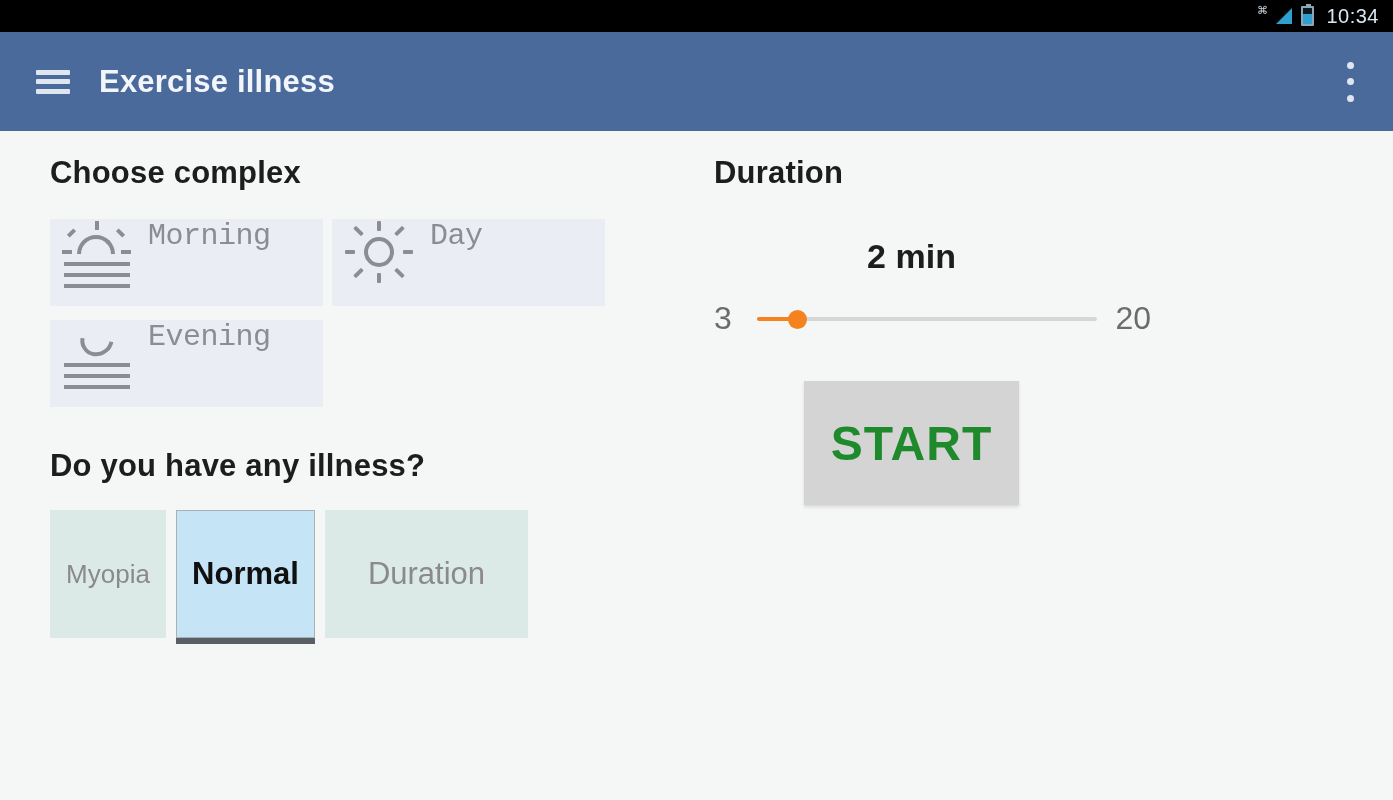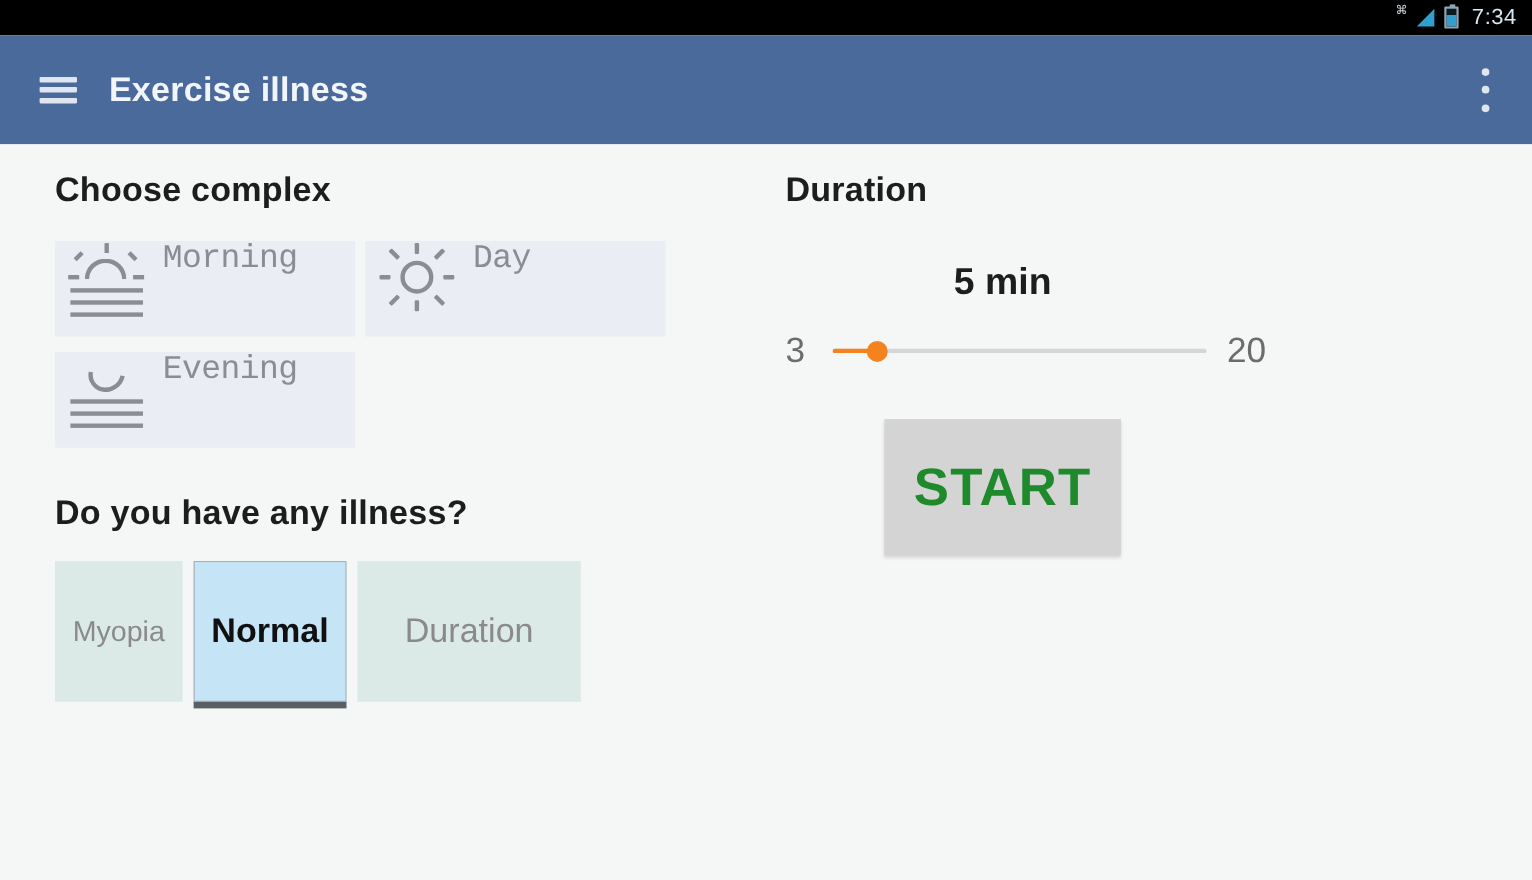--- a/index.html
+++ b/index.html
@@ -413,21 +413,21 @@
 
 <div id="app">
 
   <div class="statusbar">
     <div class="status-icons">
       <span class="ico-x">⌘</span>
       <span class="signal-wrap">
         <span class="signal-tri"></span>
       </span>
       <span class="battery"></span>
-      <span class="clock">7:34</span>
+      <span class="clock">10:34</span>
     </div>
   </div>
 
   <div class="toolbar">
     <div class="hamburger">
       <span></span>
         <span></span>
         <span></span>
     </div>
     <div class="toolbar-title">Exercise illness</div>
@@ -506,21 +506,21 @@
           <span>Duration</span>
         </div>
       </div>
 
     </div>
 
     <div class="right-col">
 
       <div class="section-title">Duration</div>
 
-      <div class="duration-value">5 min</div>
+      <div class="duration-value">2 min</div>
 
       <div class="slider-row">
         <span class="slider-min">3</span>
         <div class="slider-track">
           <span class="rail"></span>
           <span class="fill" style="width: 11.7647%;"></span>
           <span class="thumb" style="left: 11.7647%;"></span>
         </div>
         <span class="slider-max">20</span>
       </div>

